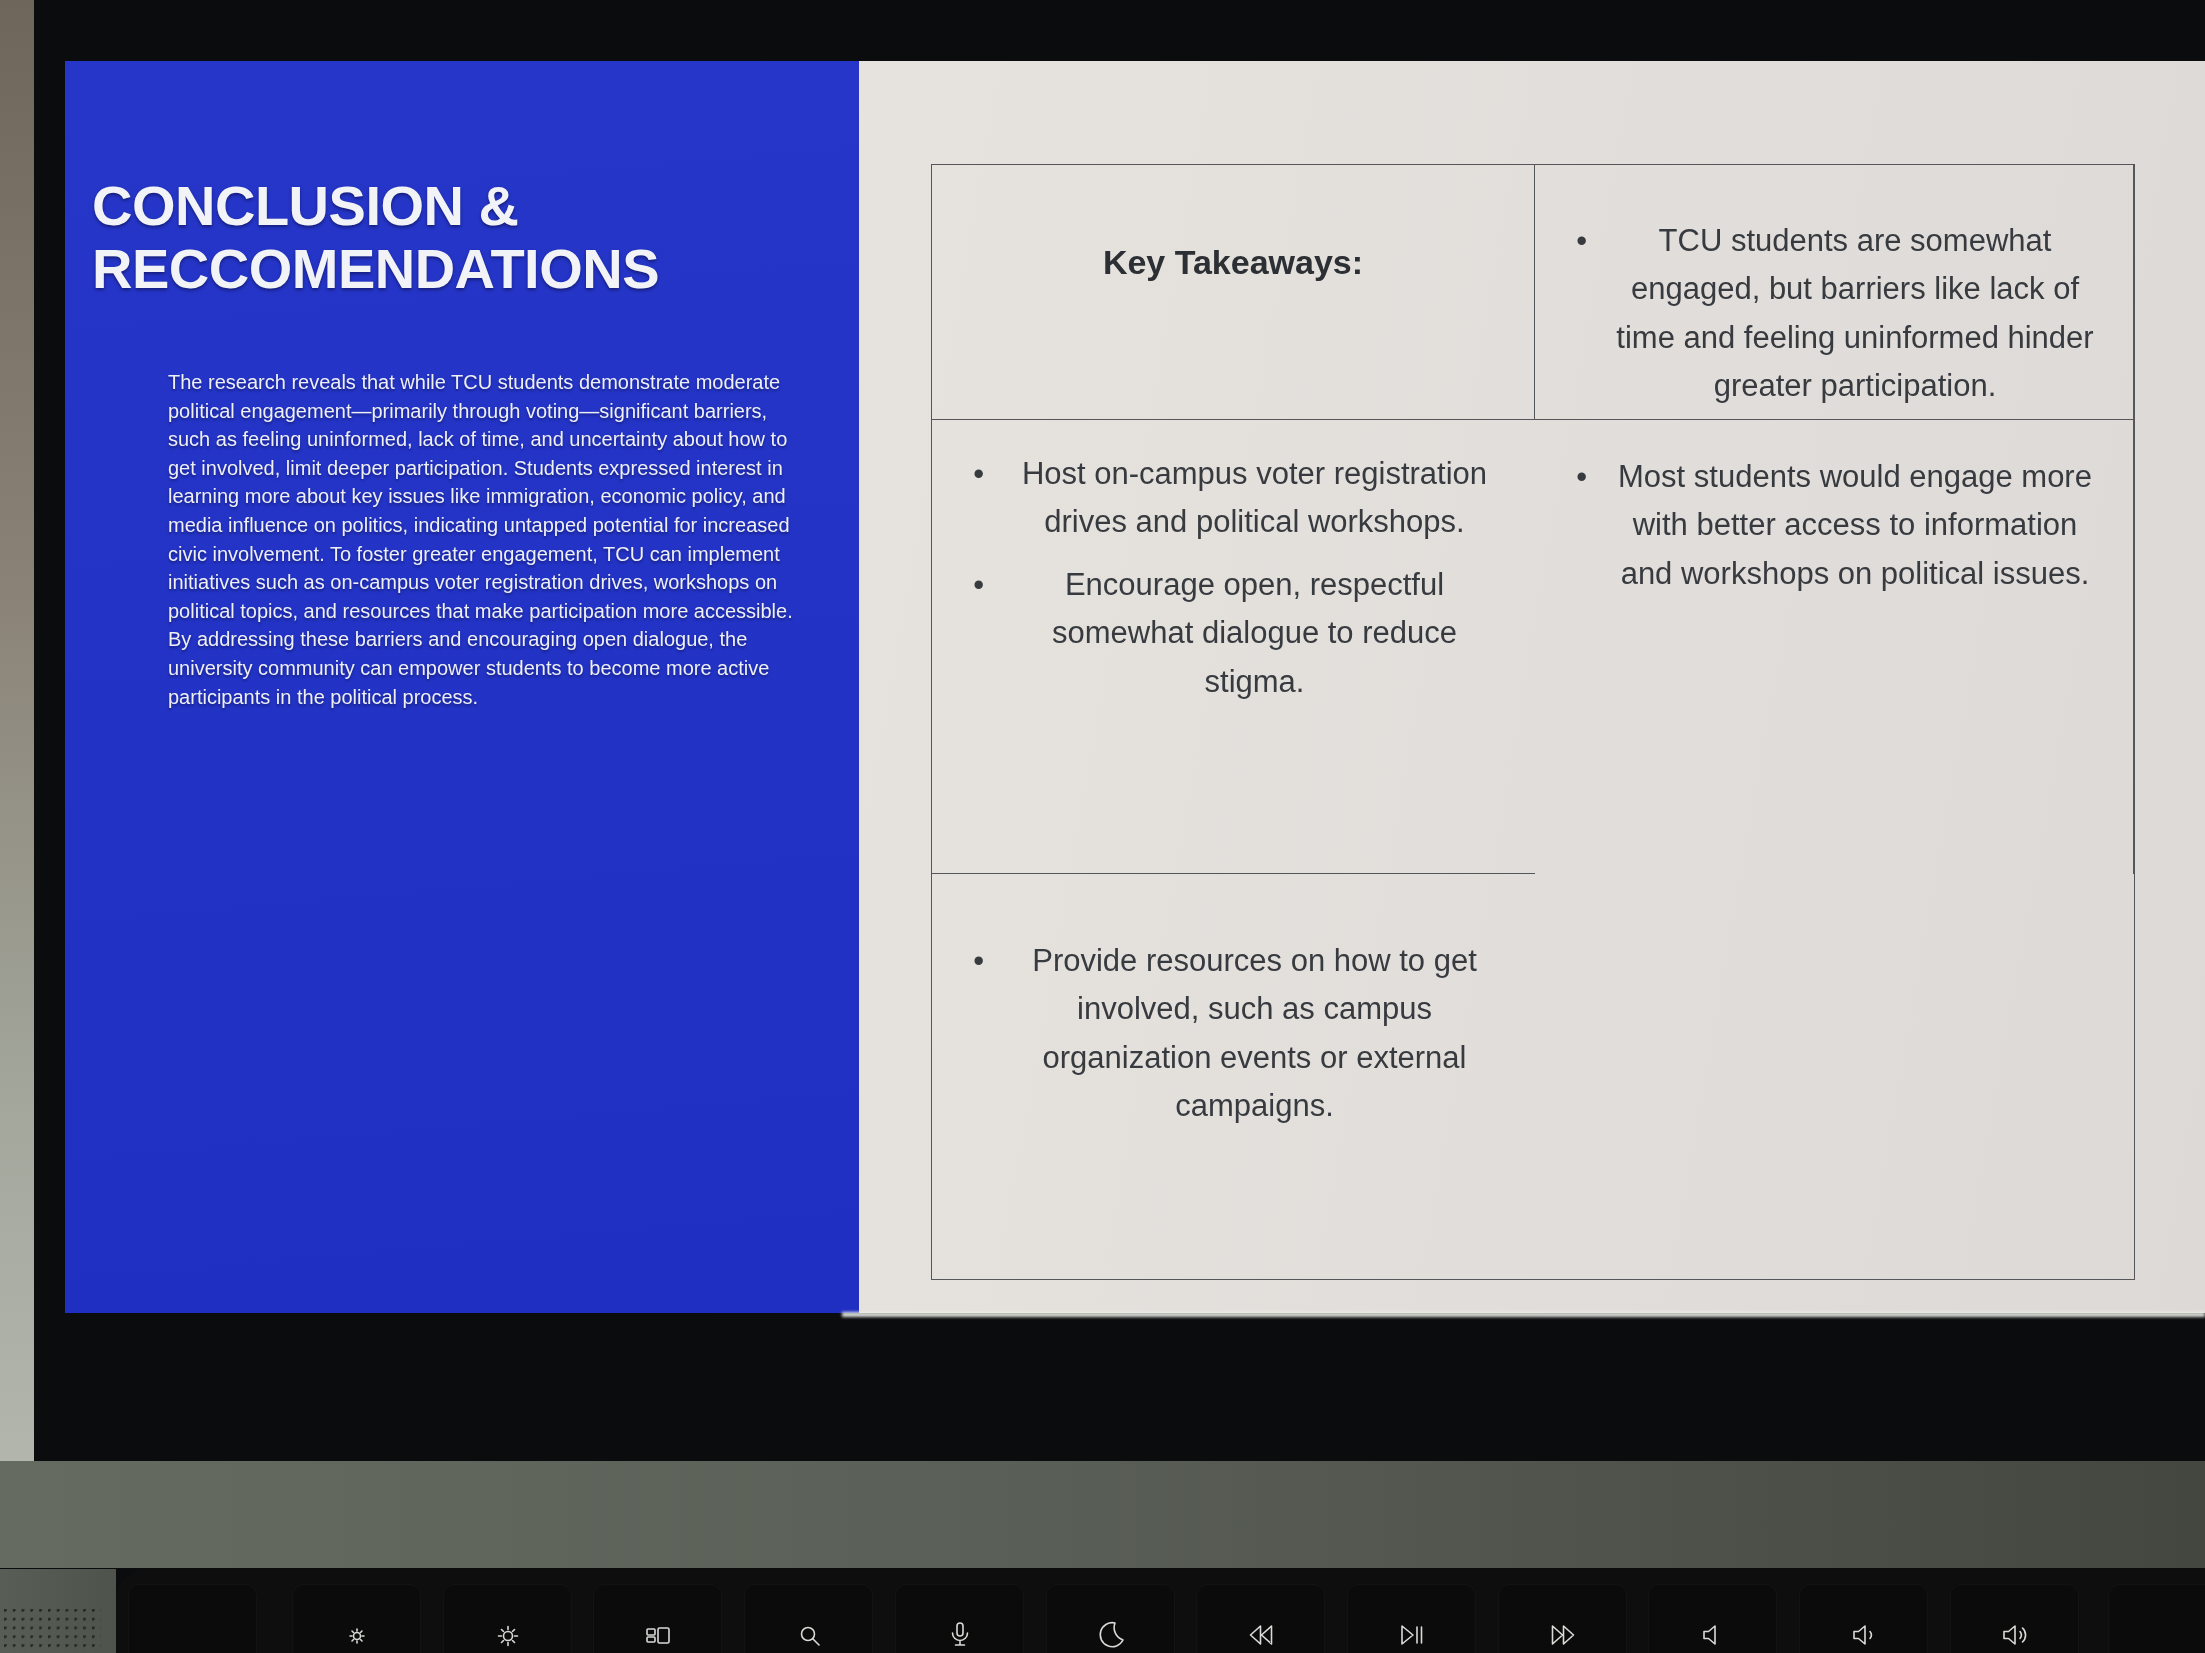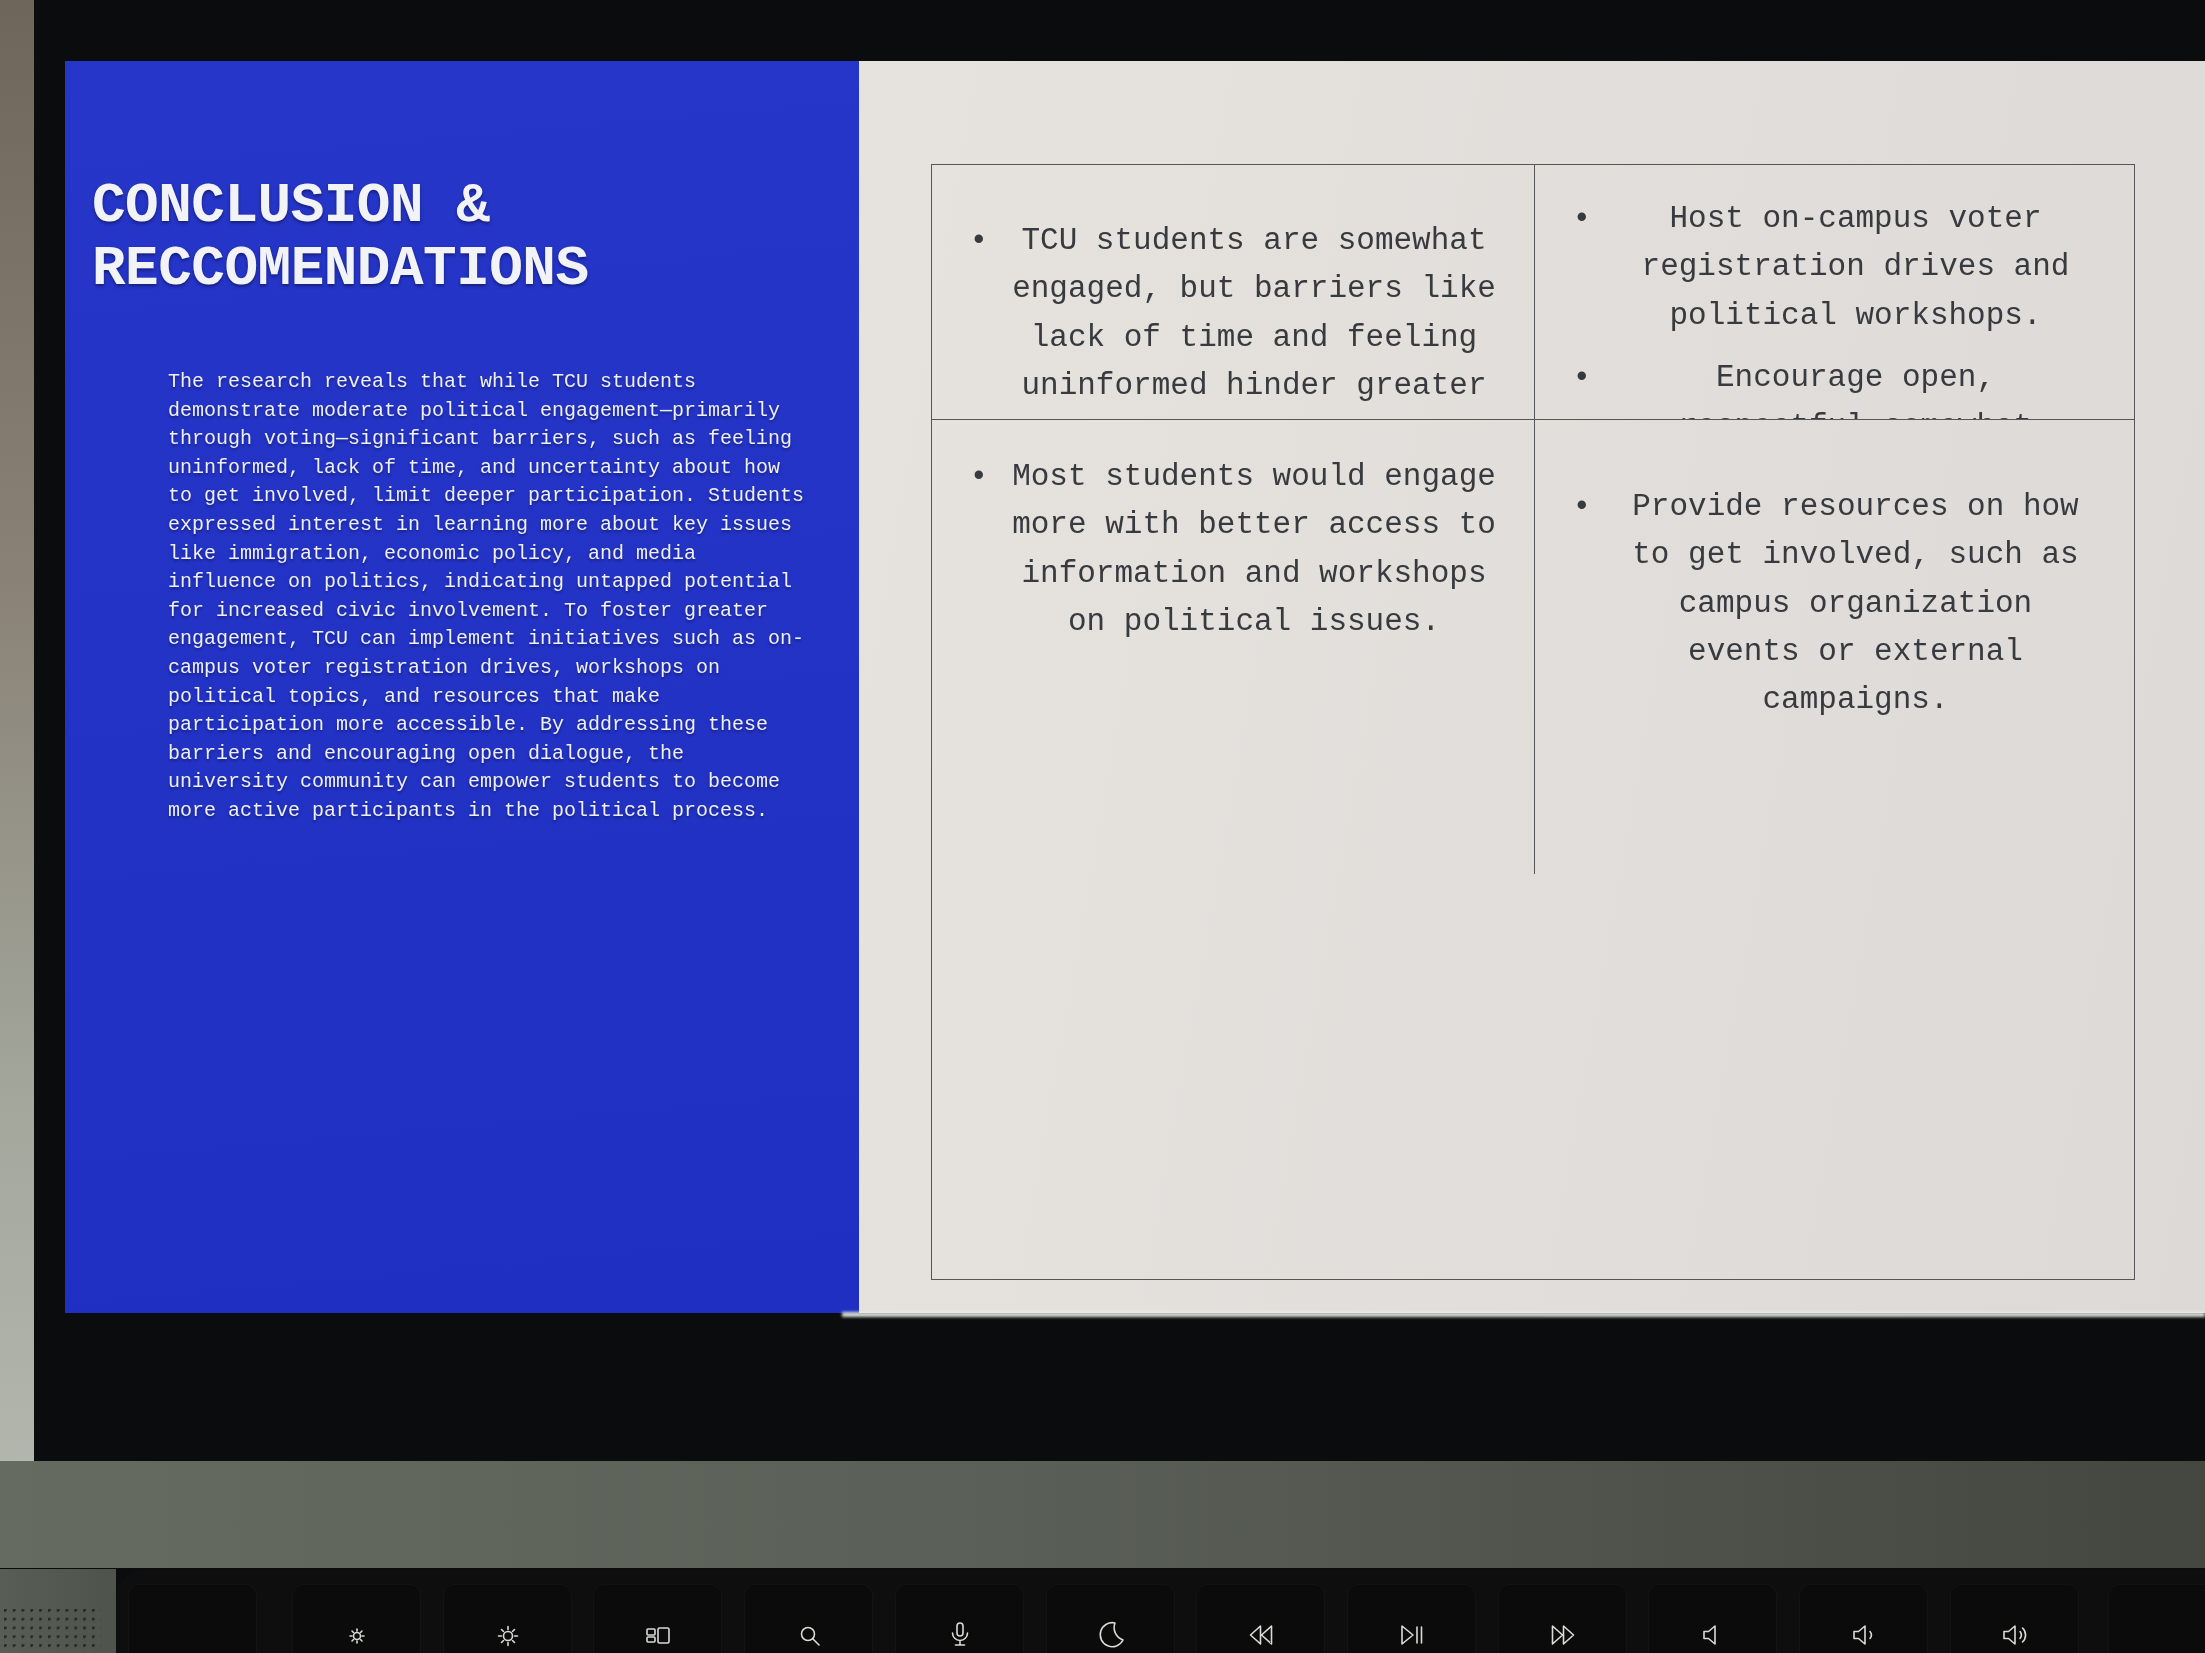--- a/index.html
+++ b/index.html
@@ -1,17 +1,17 @@
 <!DOCTYPE html>
 <html style="font-size:8.8px"><head>
 <meta charset="utf-8">
 <style>
   html,body{margin:0;padding:0;background:#000;}
   .photo{position:relative;width:2205px;height:1654px;background:#0b0c0e;overflow:hidden;
-         font-family:Liberation Mono, monospace;}
+         font-family:Liberation Sans, sans-serif;}
 
   
   .wall{position:absolute;left:0;top:0;width:34px;height:1477px;
         background:linear-gradient(#6e655b,#8a8277 40%,#a3a79c 75%,#b3b6ac);}
 
   
   .slide{position:absolute;left:65px;top:61px;width:2141px;height:1252px;
          background:linear-gradient(100deg,#ebe8e2,#ddd9d7);}
   .blue-panel{position:absolute;left:0;top:0;width:794px;height:1252px;
          background:linear-gradient(175deg,#2636c8,#1f2fc2);}
@@ -73,20 +73,21 @@
     <div class="blue-panel">
       <div class="title">
         <div>CONCLUSION &amp;</div>
         <div>RECCOMENDATIONS</div>
       </div>
       <div class="para">The research reveals that while TCU students demonstrate moderate political engagement—primarily through voting—significant barriers, such as feeling uninformed, lack of time, and uncertainty about how to get involved, limit deeper participation. Students expressed interest in learning more about key issues like immigration, economic policy, and media influence on politics, indicating untapped potential for increased civic involvement. To foster greater engagement, TCU can implement initiatives such as on-campus voter registration drives, workshops on political topics, and resources that make participation more accessible. By addressing these barriers and encouraging open dialogue, the university community can empower students to become more active participants in the political process.</div>
     </div>
 
     <div class="grid">
 
+      <div class="cell cb cr hcell h1">Key Takeaways:</div>
 
       <div class="cell cb cr bcell r2l">
         <div class="item">
           <span class="dot">•</span>
           <div class="txt">TCU students are somewhat engaged, but barriers like lack of time and feeling uninformed hinder greater participation.</div>
         </div>
       </div>
       <div class="cell cb bcell r2r">
         <div class="item">
           <span class="dot">•</span>

